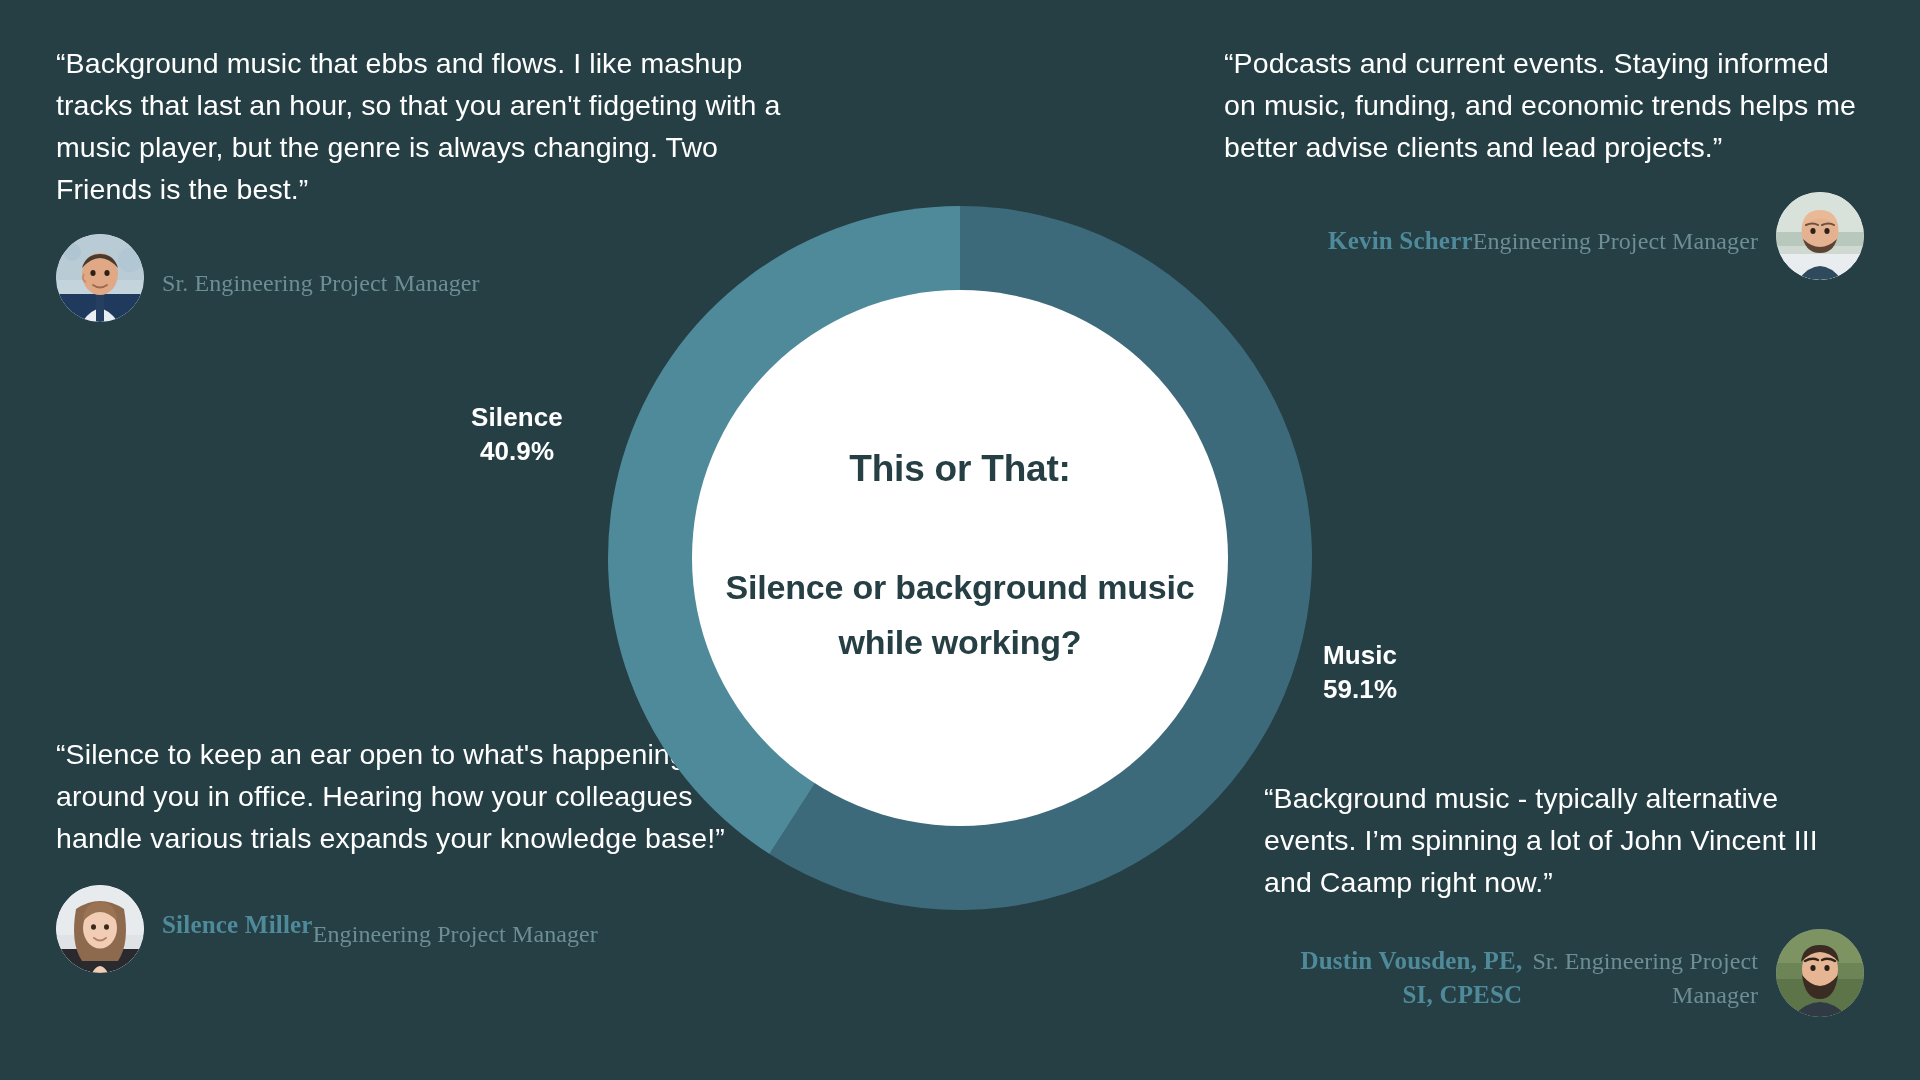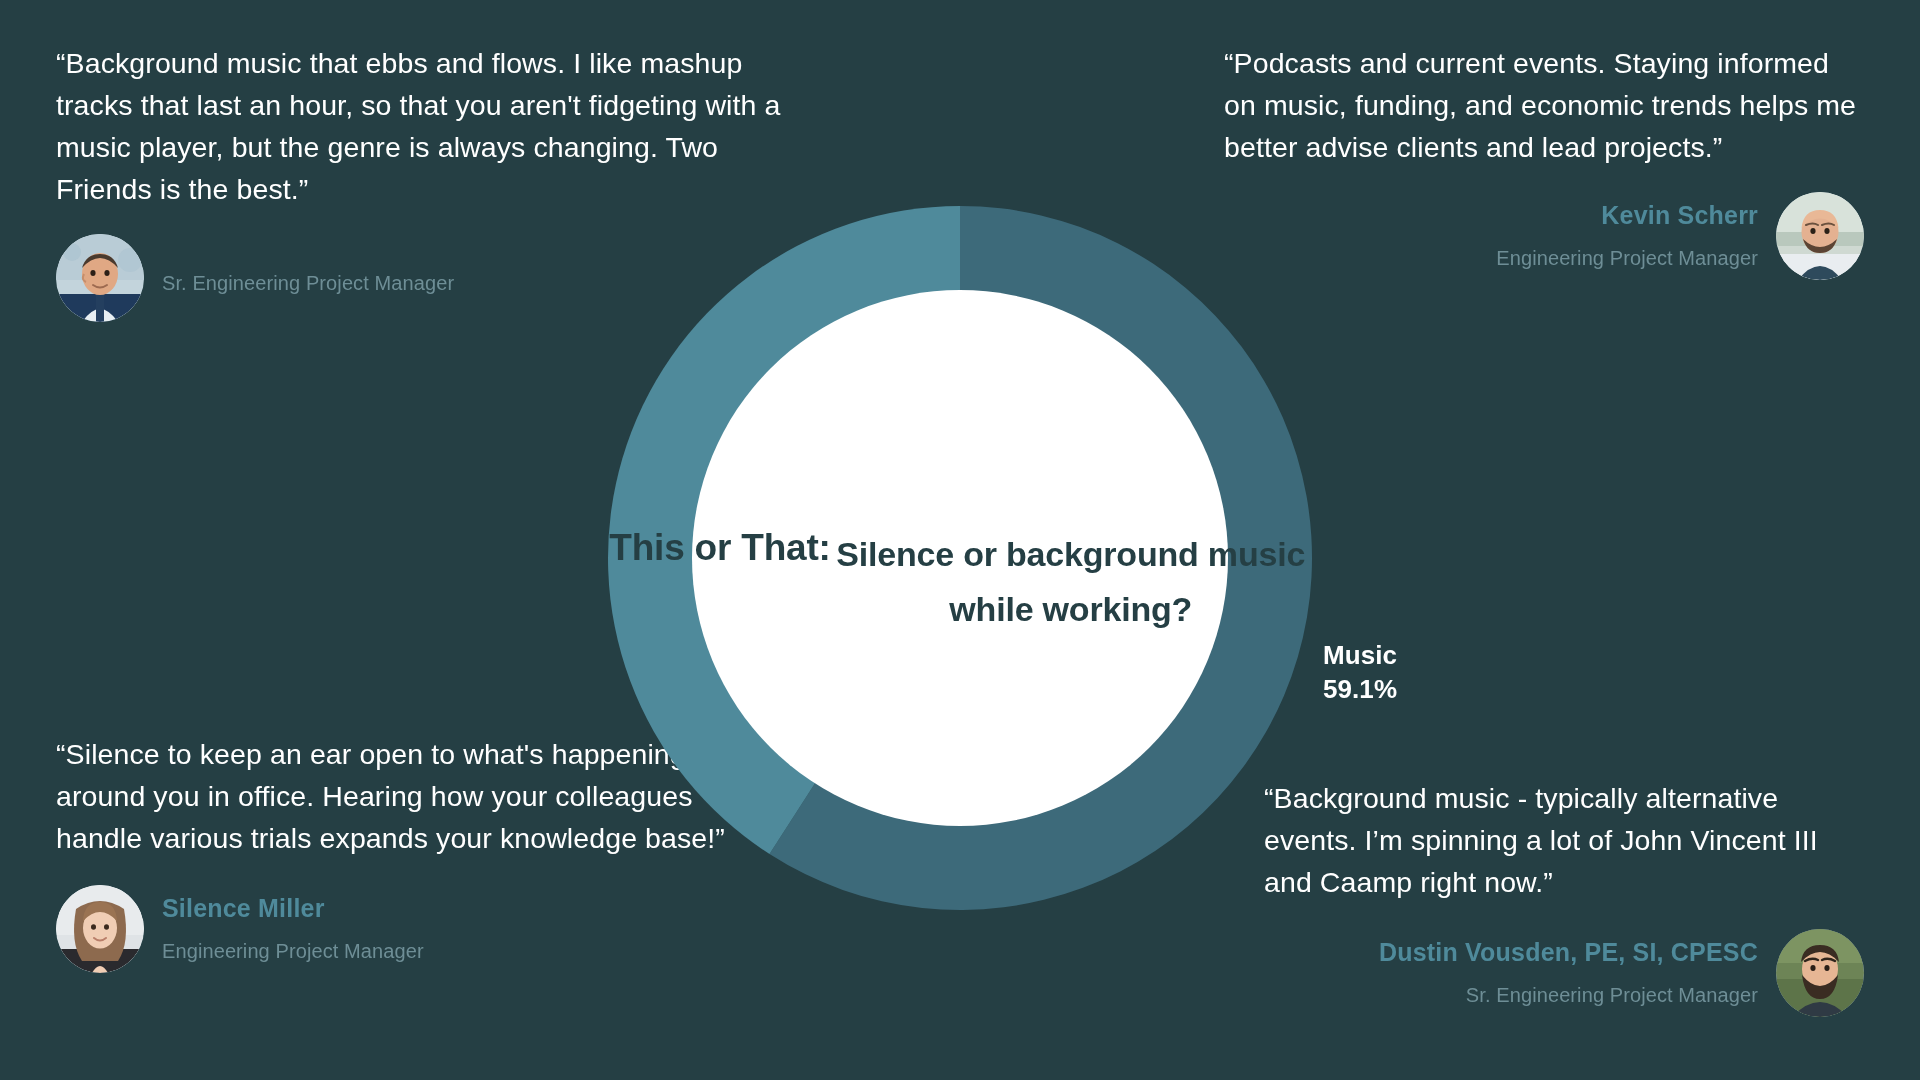--- a/index.html
+++ b/index.html
@@ -15,52 +15,52 @@
   .quote-block { position:absolute; }
   .quote-text {
     color:#ffffff;
     font-size:28.5px;
     line-height:42px;
     font-weight:400;
     letter-spacing:.1px;
   }
   .attrib { display:flex; align-items:center; gap:18px; }
   .attrib.right { justify-content:flex-end; }
-  .attrib-names { display:flex; flex-direction:column; }
+  .attrib-names { display:flex; flex-direction:row;font-family:Liberation Serif, serif; }
   .attrib.right .attrib-names { align-items:flex-end; text-align:right; }
   .person-name {
     color:#4f8a9b;
     font-size:25px;
     font-weight:700;
     line-height:34px;
     letter-spacing:.2px;
   }
   .person-role {
     color:#6e8e96;
-    font-size:20px;
+    font-size:24px;
     font-weight:400;
     line-height:34px;
     letter-spacing:.1px;
     margin-top:9px;
   }
 
   
   .avatar {
     width:88px; height:88px; border-radius:50%;
     flex:0 0 88px; overflow:hidden; position:relative;
     background:#93a8b0;
   }
   .avatar svg { display:block; width:88px; height:88px; }
 
   
   #donut-wrap { position:absolute; left:600px; top:198px; width:720px; height:720px; }
   #donut-wrap svg { display:block; }
   .donut-center-text {
     position:absolute; left:0; top:0; width:720px; height:720px;
-    display:flex; flex-direction:row; align-items:center; justify-content:center;
+    display:flex; flex-direction:column; align-items:center; justify-content:center;
     pointer-events:none;
   }
   .center-title {
     color:#253f44; font-size:37px; font-weight:700; letter-spacing:-.2px;
     line-height:46px; margin-bottom:20px;
   }
   .center-question {
     color:#253f44; font-size:34px; font-weight:700; letter-spacing:-.2px;
     line-height:55px; text-align:center; width:480px;margin-top:48px;
   }
@@ -215,19 +215,23 @@
       <path id="slice-silence" fill="#4f8a9b" d="M 360 360 L 169.53 656.01 A 352 352 0 0 1 360.00 8.00 Z"></path>
 
       <circle cx="360" cy="360" r="268" fill="#ffffff"></circle>
     </svg>
     <div class="donut-center-text">
       <div class="center-title">This or That:</div>
       <div class="center-question">Silence or background music while working?</div>
     </div>
   </div>
 
+  <div class="slice-label" id="label-silence">
+    <div class="lbl">Silence</div>
+    <div class="pct">40.9%</div>
+  </div>
 
   <div class="slice-label" id="label-music">
     <div class="lbl">Music</div>
     <div class="pct">59.1%</div>
   </div>
 
 </div>
 
 </body></html>

